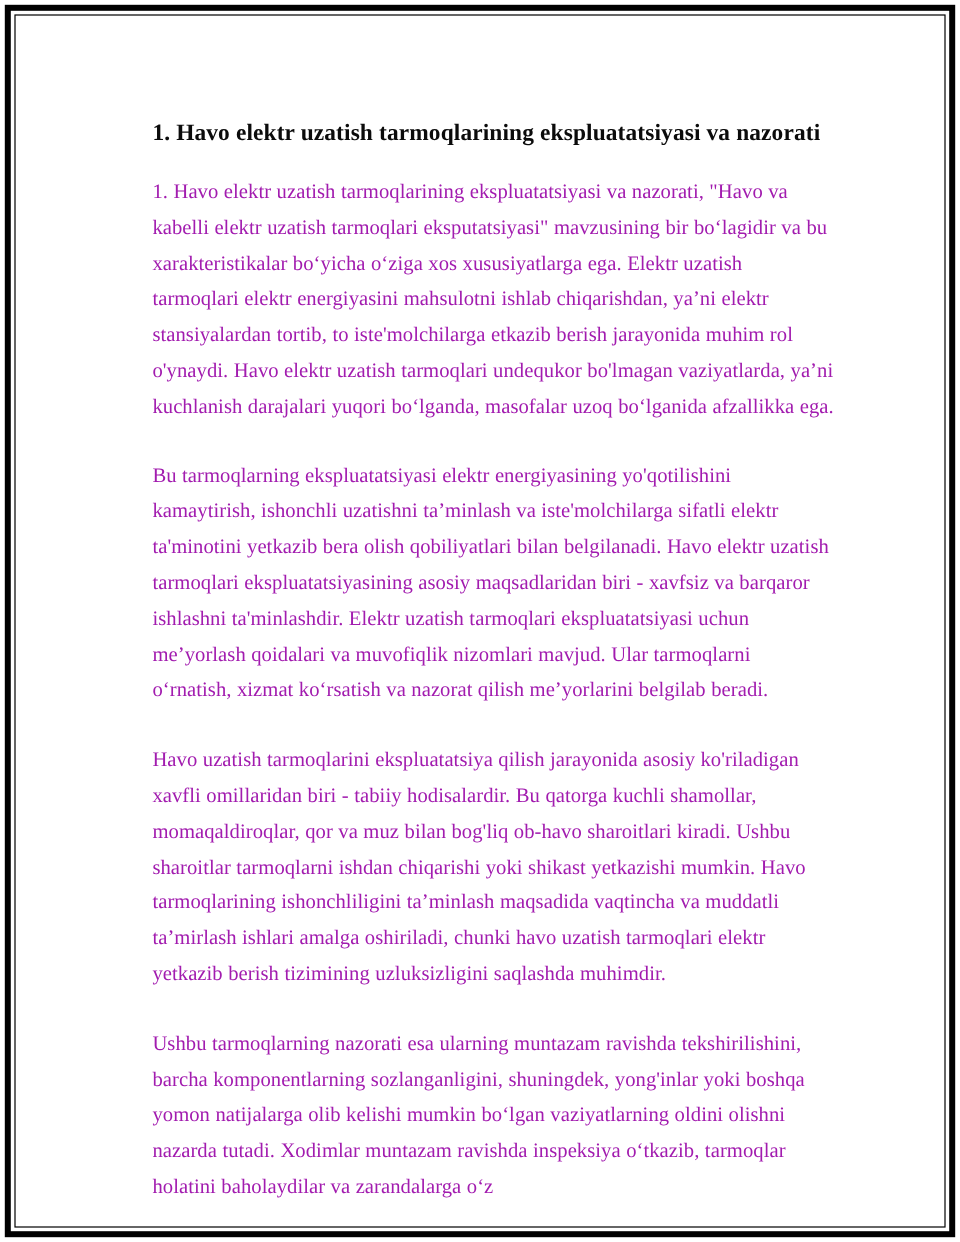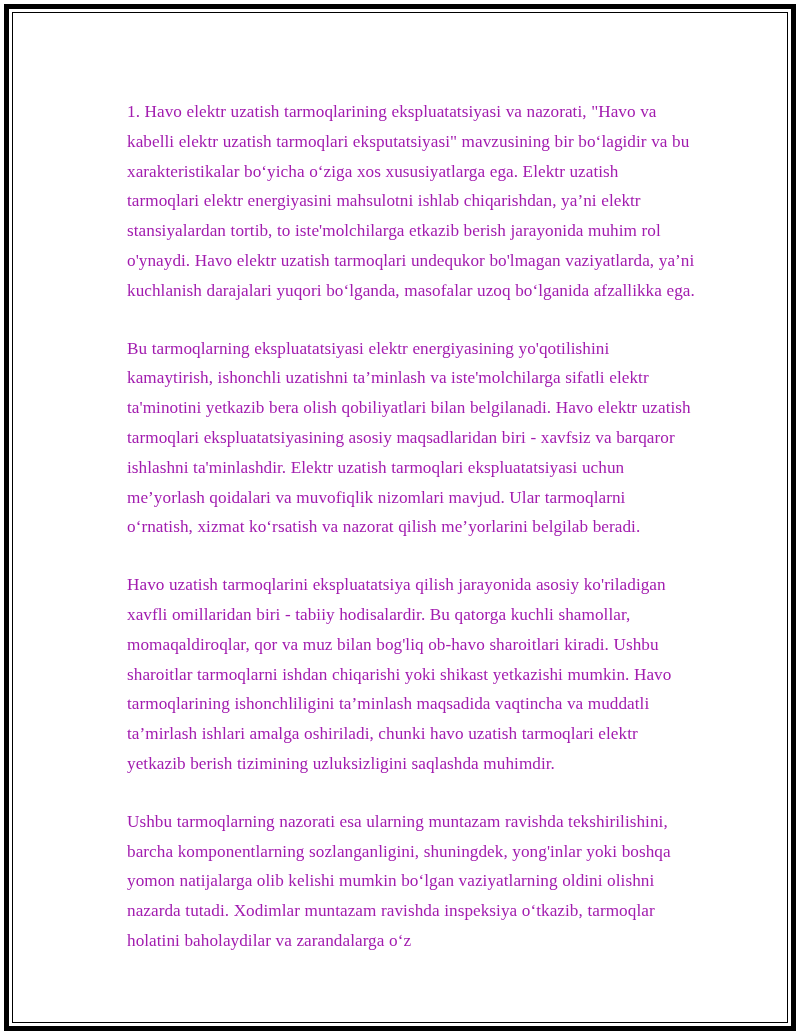--- a/index.html
+++ b/index.html
@@ -73,20 +73,21 @@
   }
 </style>
 </head>
 <body>
 
 <div class="page-frame">
   <div class="page-frame-inner"></div>
 
   <div class="page-content">
 
+    <h1 class="doc-heading">1. Havo elektr uzatish tarmoqlarining ekspluatatsiyasi va nazorati</h1>
 
     <p class="doc-paragraph">1. Havo elektr uzatish tarmoqlarining ekspluatatsiyasi va nazorati, "Havo va kabelli elektr uzatish tarmoqlari eksputatsiyasi" mavzusining bir boʻlagidir va bu xarakteristikalar boʻyicha oʻziga xos xususiyatlarga ega. Elektr uzatish tarmoqlari elektr energiyasini mahsulotni ishlab chiqarishdan, ya’ni elektr stansiyalardan tortib, to iste'molchilarga etkazib berish jarayonida muhim rol o'ynaydi. Havo elektr uzatish tarmoqlari undequkor bo'lmagan vaziyatlarda, ya’ni kuchlanish darajalari yuqori boʻlganda, masofalar uzoq boʻlganida afzallikka ega.</p>
 
     <p class="doc-paragraph">Bu tarmoqlarning ekspluatatsiyasi elektr energiyasining yo'qotilishini kamaytirish, ishonchli uzatishni ta’minlash va iste'molchilarga sifatli elektr ta'minotini yetkazib bera olish qobiliyatlari bilan belgilanadi. Havo elektr uzatish tarmoqlari ekspluatatsiyasining asosiy maqsadlaridan biri - xavfsiz va barqaror ishlashni ta'minlashdir. Elektr uzatish tarmoqlari ekspluatatsiyasi uchun me’yorlash qoidalari va muvofiqlik nizomlari mavjud. Ular tarmoqlarni oʻrnatish, xizmat koʻrsatish va nazorat qilish me’yorlarini belgilab beradi.</p>
 
     <p class="doc-paragraph">Havo uzatish tarmoqlarini ekspluatatsiya qilish jarayonida asosiy ko'riladigan xavfli omillaridan biri - tabiiy hodisalardir. Bu qatorga kuchli shamollar, momaqaldiroqlar, qor va muz bilan bog'liq ob-havo sharoitlari kiradi. Ushbu sharoitlar tarmoqlarni ishdan chiqarishi yoki shikast yetkazishi mumkin. Havo tarmoqlarining ishonchliligini ta’minlash maqsadida vaqtincha va muddatli ta’mirlash ishlari amalga oshiriladi, chunki havo uzatish tarmoqlari elektr yetkazib berish tizimining uzluksizligini saqlashda muhimdir.</p>
 
     <p class="doc-paragraph">Ushbu tarmoqlarning nazorati esa ularning muntazam ravishda tekshirilishini, barcha komponentlarning sozlanganligini, shuningdek, yong'inlar yoki boshqa yomon natijalarga olib kelishi mumkin boʻlgan vaziyatlarning oldini olishni nazarda tutadi. Xodimlar muntazam ravishda inspeksiya oʻtkazib, tarmoqlar holatini baholaydilar va zarandalarga oʻz</p>
 
   </div>

